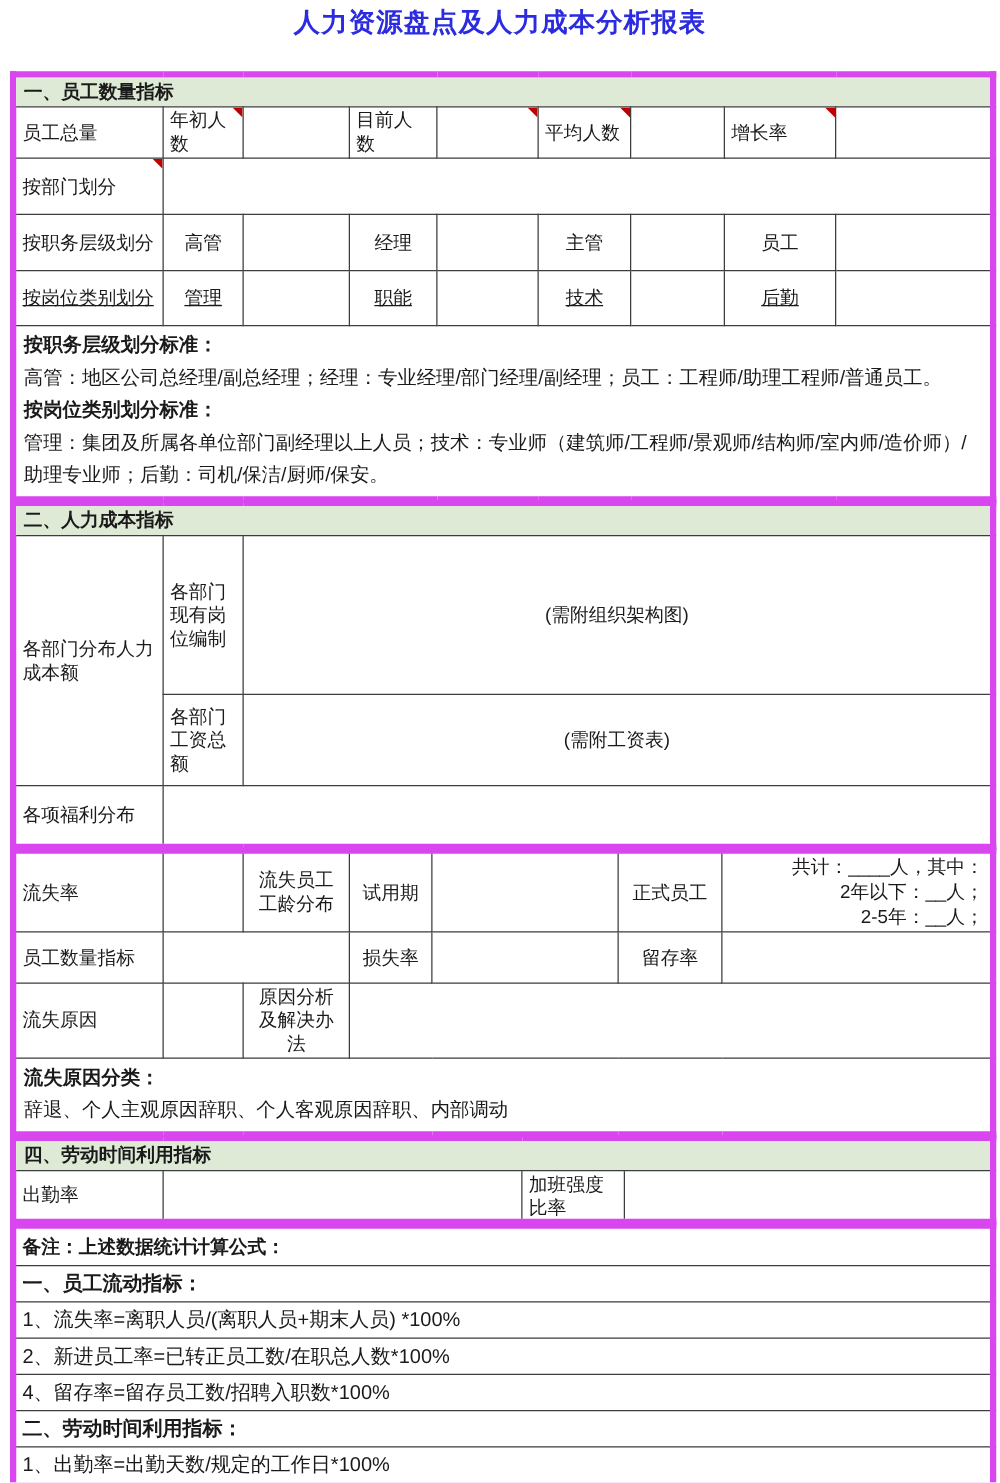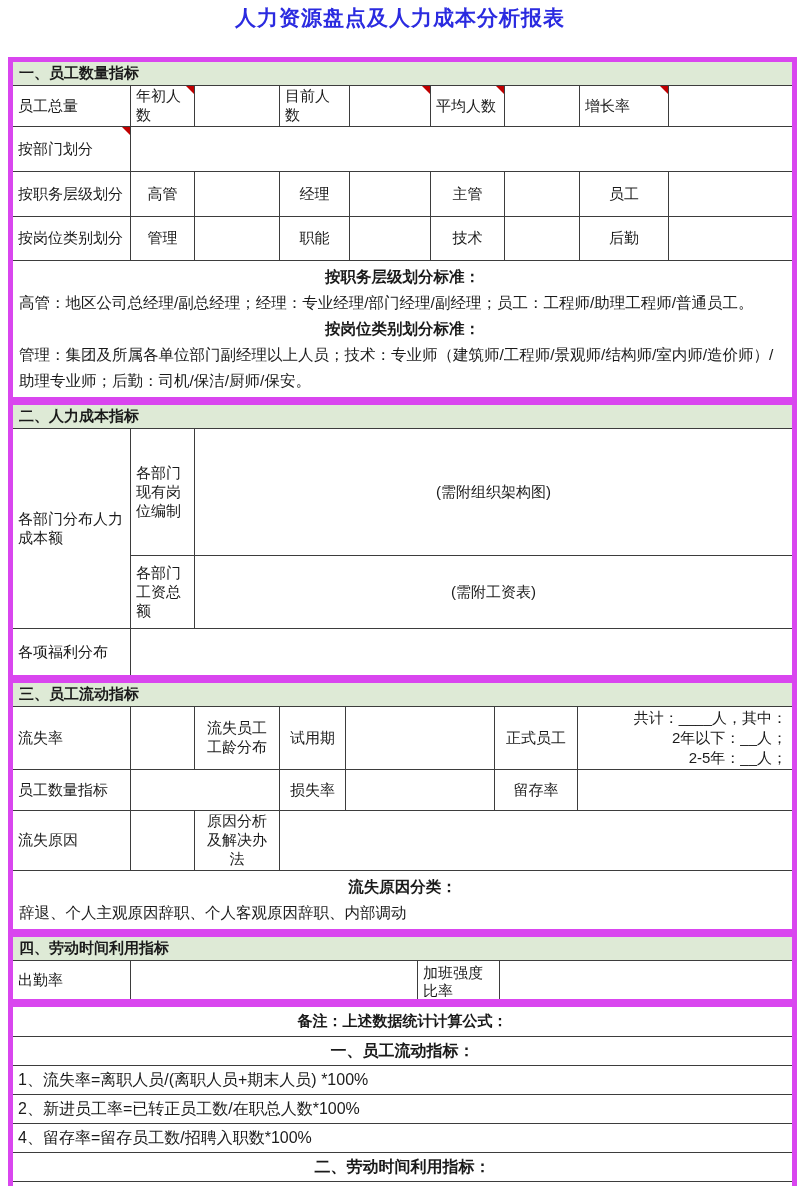--- a/index.html
+++ b/index.html
@@ -12,32 +12,32 @@
             border:5px solid #d946ef;font-size:15px;}
   table.tbl + table.tbl{margin-top:-2px;padding-left:12px;}
   td{border:1px solid #3d3d3d;padding:1px 5px;position:relative;vertical-align:middle;
      overflow:hidden;word-break:break-all;}
   td.sec{background:#deead6;font-weight:bold;height:21px;padding-left:6px;}
   td.c{text-align:center;}
   .tri{position:absolute;top:0;right:0;width:0;height:0;
        border-left:8px solid transparent;border-top:8px solid #c00000;}
   tr.h31 td{height:29px;}
   tr.h44 td{height:42px;}
-  tr.h43 td{height:41px;}
+  tr.h43 td{height:41px;text-decoration:underline;}
   tr.h40 td{height:38px;}
   tr.h61 td{height:59px;}
   tr.h45 td{height:43px;}
   tr.h126 td{height:124px;margin-top:20px;}
   tr.h72 td{height:70px;}
   tr.h46 td{height:44px;}
   tr.h38 td{height:36px;}
   tr.h29 td{height:27px;}
   tr.h27 td{height:26px;}
   td.noteblock{padding:3px 6px;line-height:26px;font-size:15.5px;vertical-align:middle;}
-  .bold{font-weight:bold;text-align:center;}
+  .bold{font-weight:bold;}
   .summary div{line-height:20px;text-align:right;}
   .clipbox{height:33px;line-height:18px;overflow:hidden;}
   .frm{font-size:16px;}
 </style>
 </head>
 <body>
 
 <div class="page">
   <h1 class="title">人力资源盘点及人力成本分析报表</h1>
 
@@ -139,23 +139,20 @@
       <colgroup>
           <col style="width:120px">
           <col style="width:64px">
           <col style="width:85px">
           <col style="width:66px">
           <col style="width:149px">
           <col style="width:83px">
           <col style="width:217px">
         </colgroup>
       <tbody>
-          <tr>
-            <td class="sec" colspan="7">三、员工流动指标</td>
-          </tr>
       <tr class="h61">
         <td>流失率</td>
         <td></td>
         <td class="c">流失员工工龄分布</td>
         <td class="c">试用期</td>
         <td></td>
         <td class="c">正式员工</td>
         <td class="summary">
           <div>共计：____人，其中：</div>
           <div>2年以下：__人；</div>

